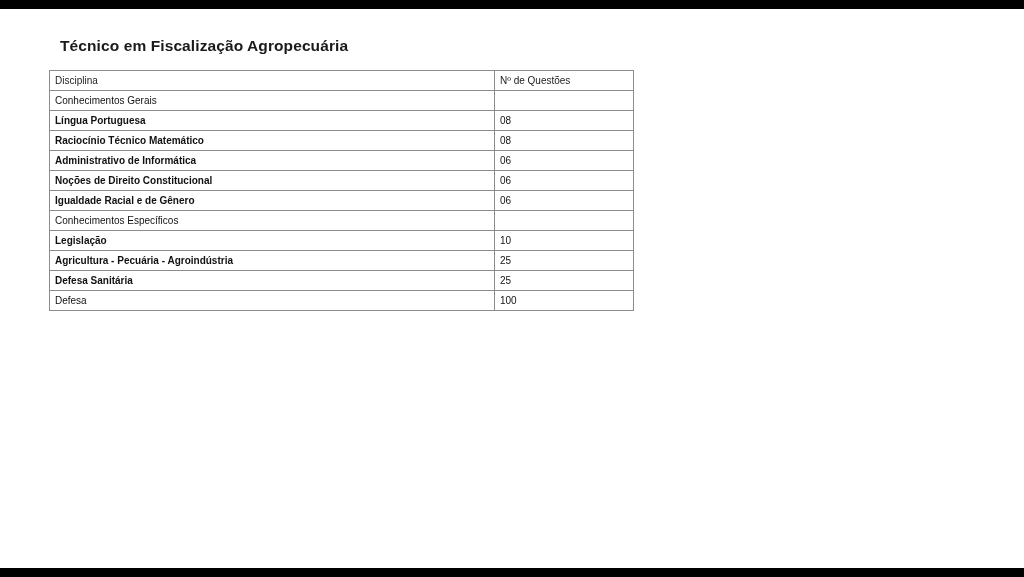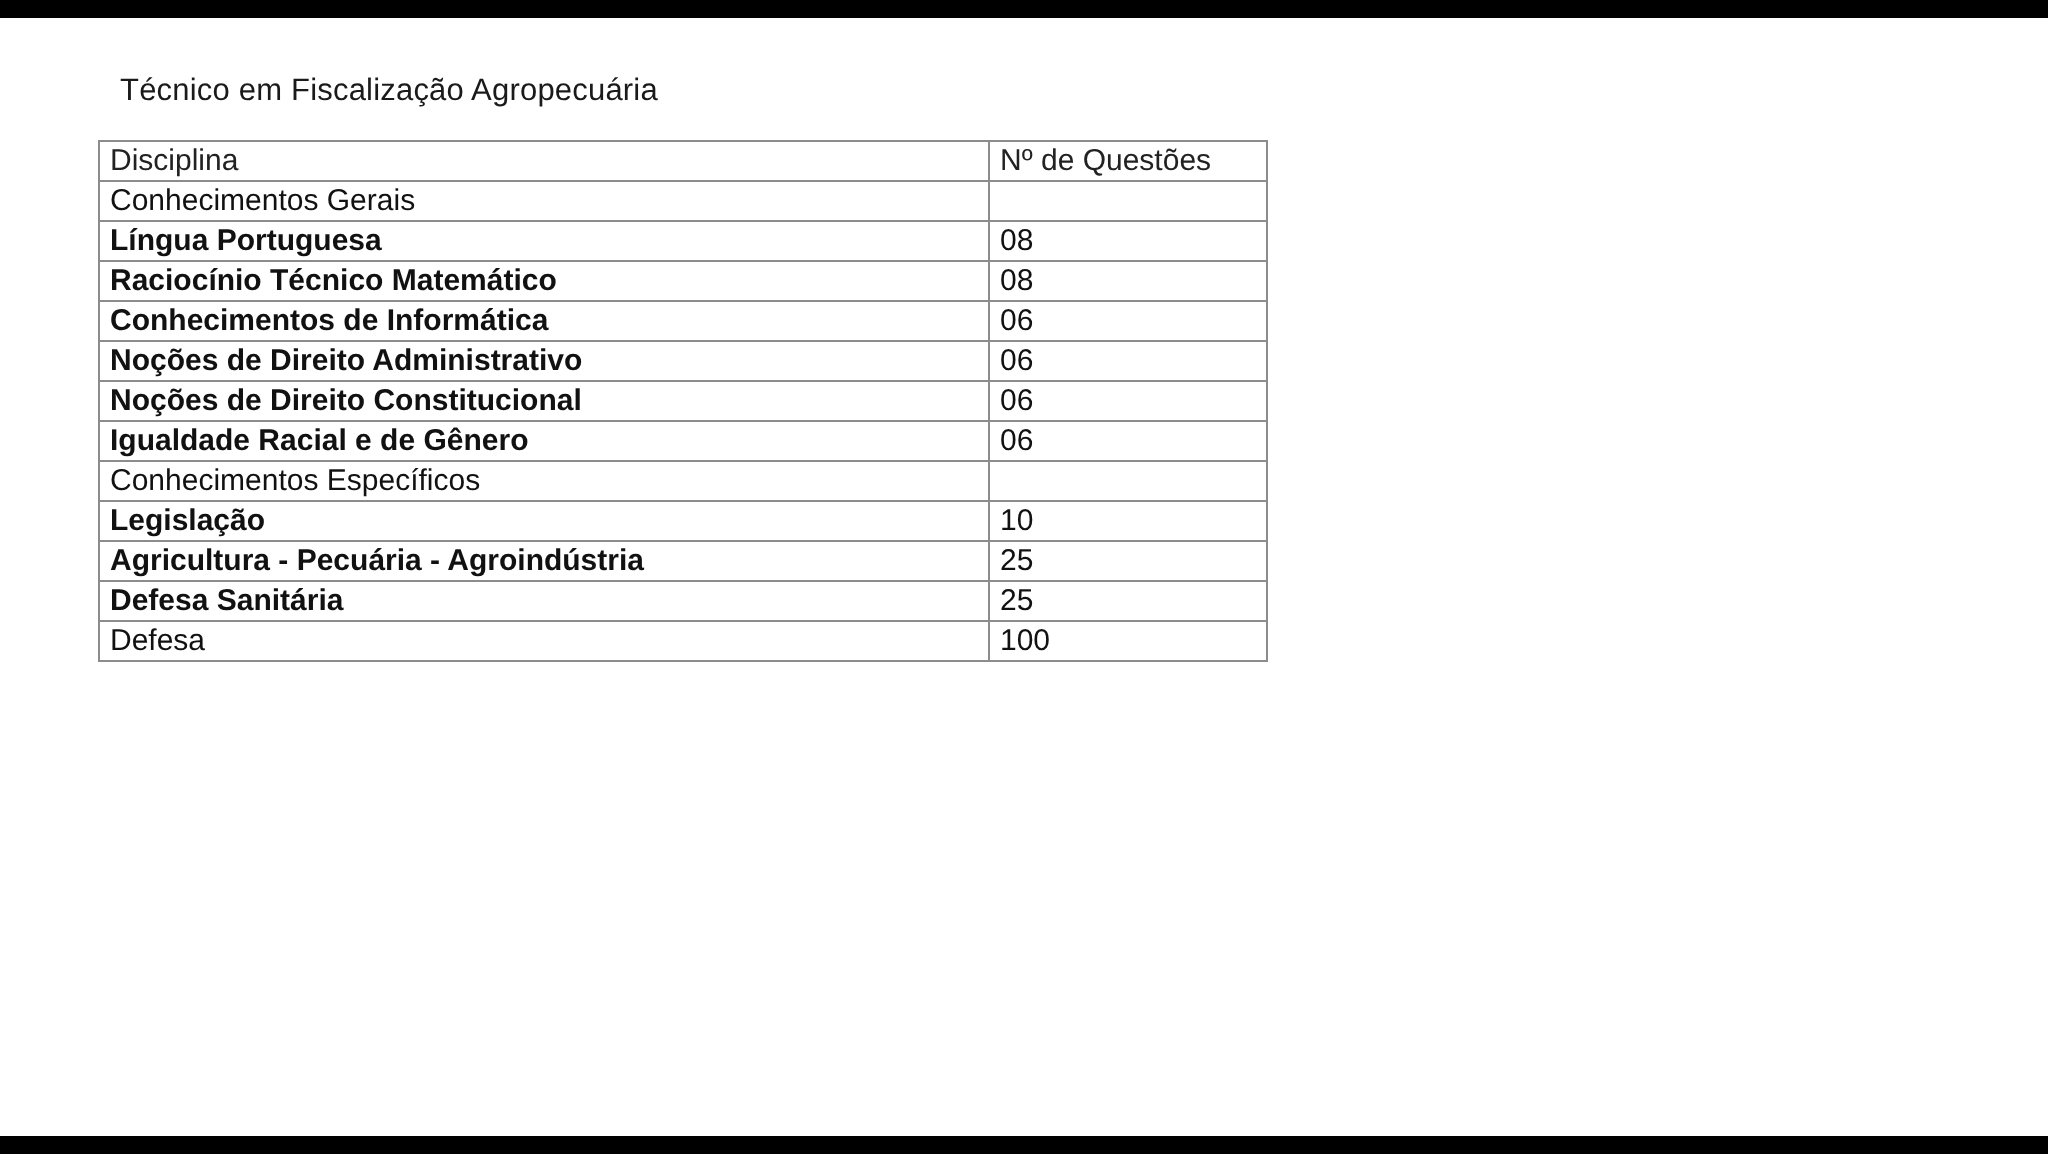--- a/index.html
+++ b/index.html
@@ -19,37 +19,37 @@
     top: 9px;
     width: 1024px;
     height: 559px;
     background: #ffffff;
   }
   .title {
     position: absolute;
     left: 60px;
     top: 28px;
     font-size: 15.5px;
-    font-weight: normal;
+    font-weight: bold;
     color: #1a1a1a;
     letter-spacing: 0.1px;
     white-space: nowrap;
     text-align: center;
   }
   .table-wrap {
     position: absolute;
     left: 49px;
     top: 61px;
     width: 584px;
   }
   table.exam {
     border-collapse: collapse;
     width: 584px;
     table-layout: fixed;
-    font-size: 15px;
+    font-size: 10px;
     color: #111111;
     padding-left: 34px;
   }
   table.exam td {
     border: 1px solid #8c8c8c;
     padding: 3px 0 3px 5px;
     height: 13px;
     vertical-align: middle;
     line-height: 13px;
     white-space: nowrap;
@@ -108,25 +108,21 @@
           </tr>
           <tr class="bold">
             <td class="disc">Língua Portuguesa</td>
             <td class="num">08</td>
           </tr>
           <tr class="bold">
             <td class="disc">Raciocínio Técnico Matemático</td>
             <td class="num">08</td>
           </tr>
           <tr class="bold">
-            <td class="disc">Conhecimentos de Informática</td>
-            <td class="num">06</td>
-          </tr>
-          <tr class="bold">
-            <td class="disc">Noções de Direito Administrativo</td>
+            <td class="disc">Administrativo de Informática</td>
             <td class="num">06</td>
           </tr>
           <tr class="bold">
             <td class="disc">Noções de Direito Constitucional</td>
             <td class="num">06</td>
           </tr>
           <tr class="bold">
             <td class="disc">Igualdade Racial e de Gênero</td>
             <td class="num">06</td>
           </tr>

